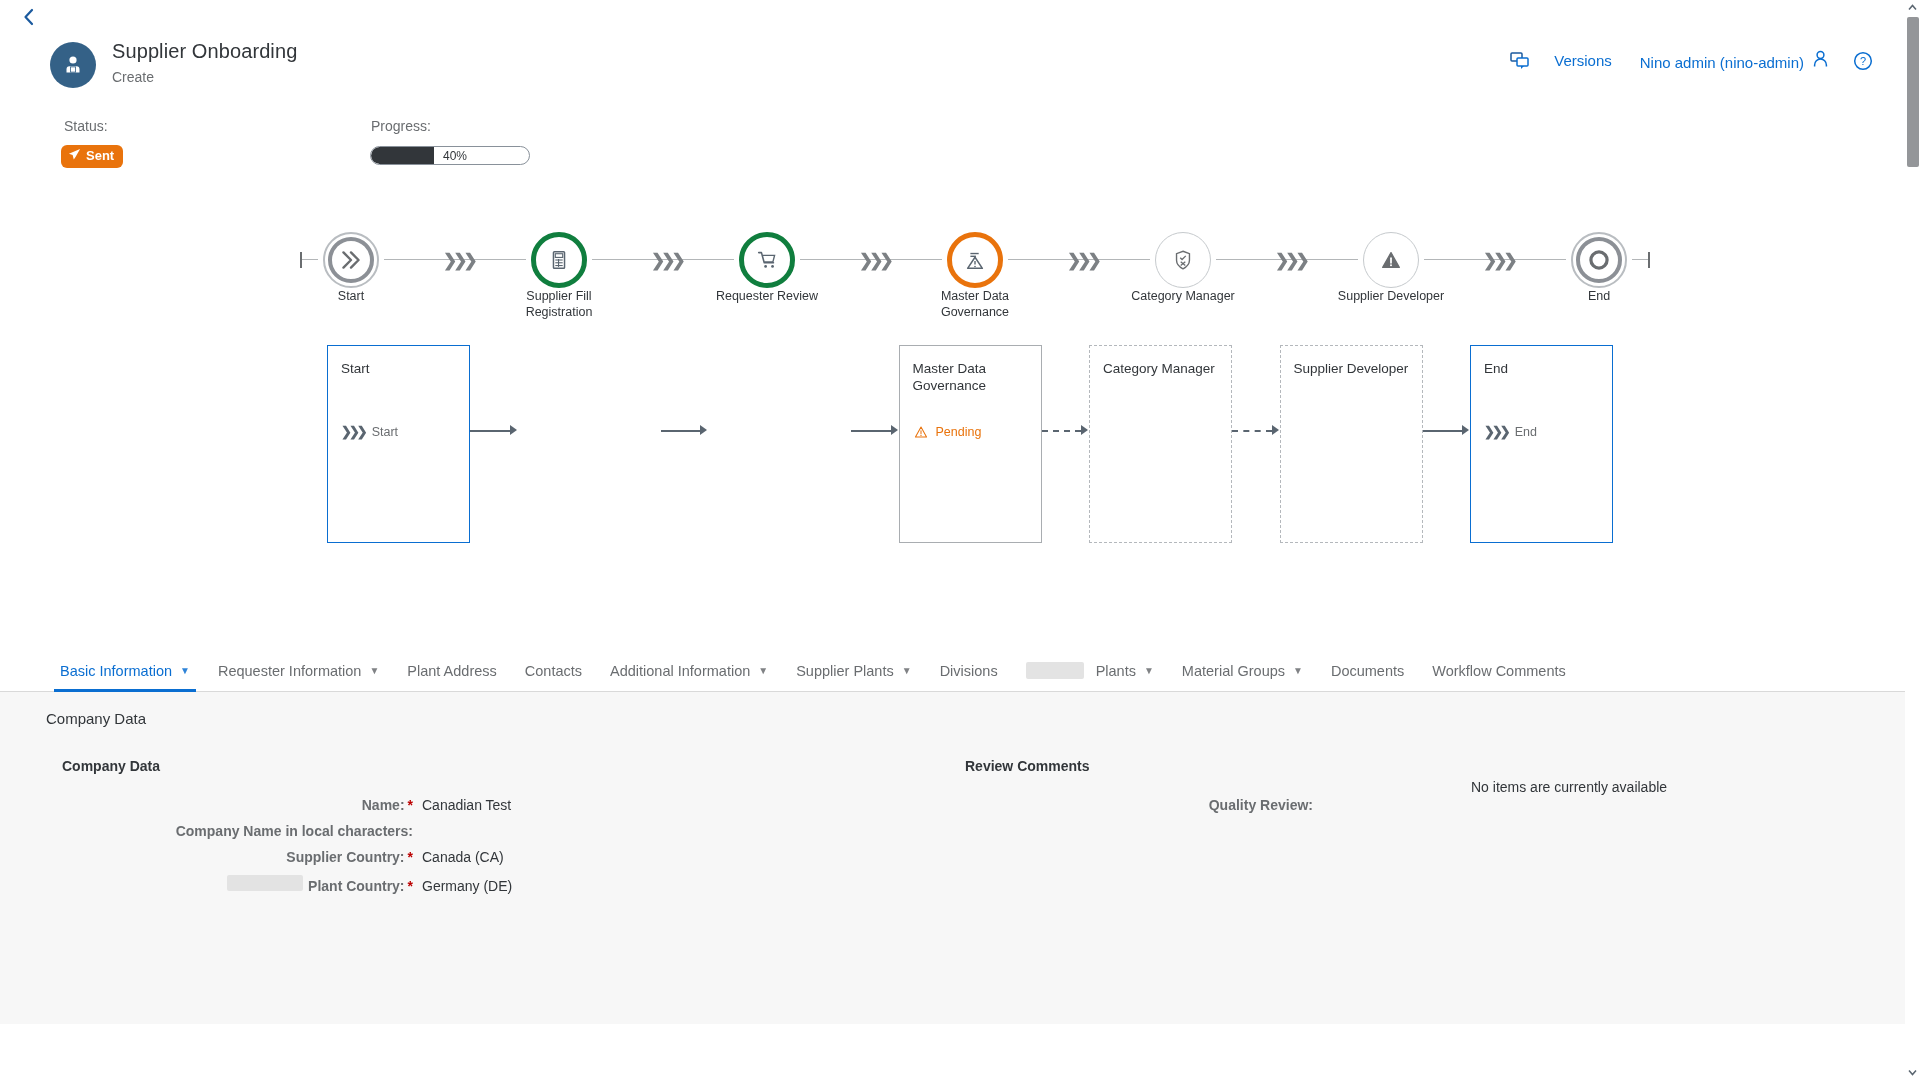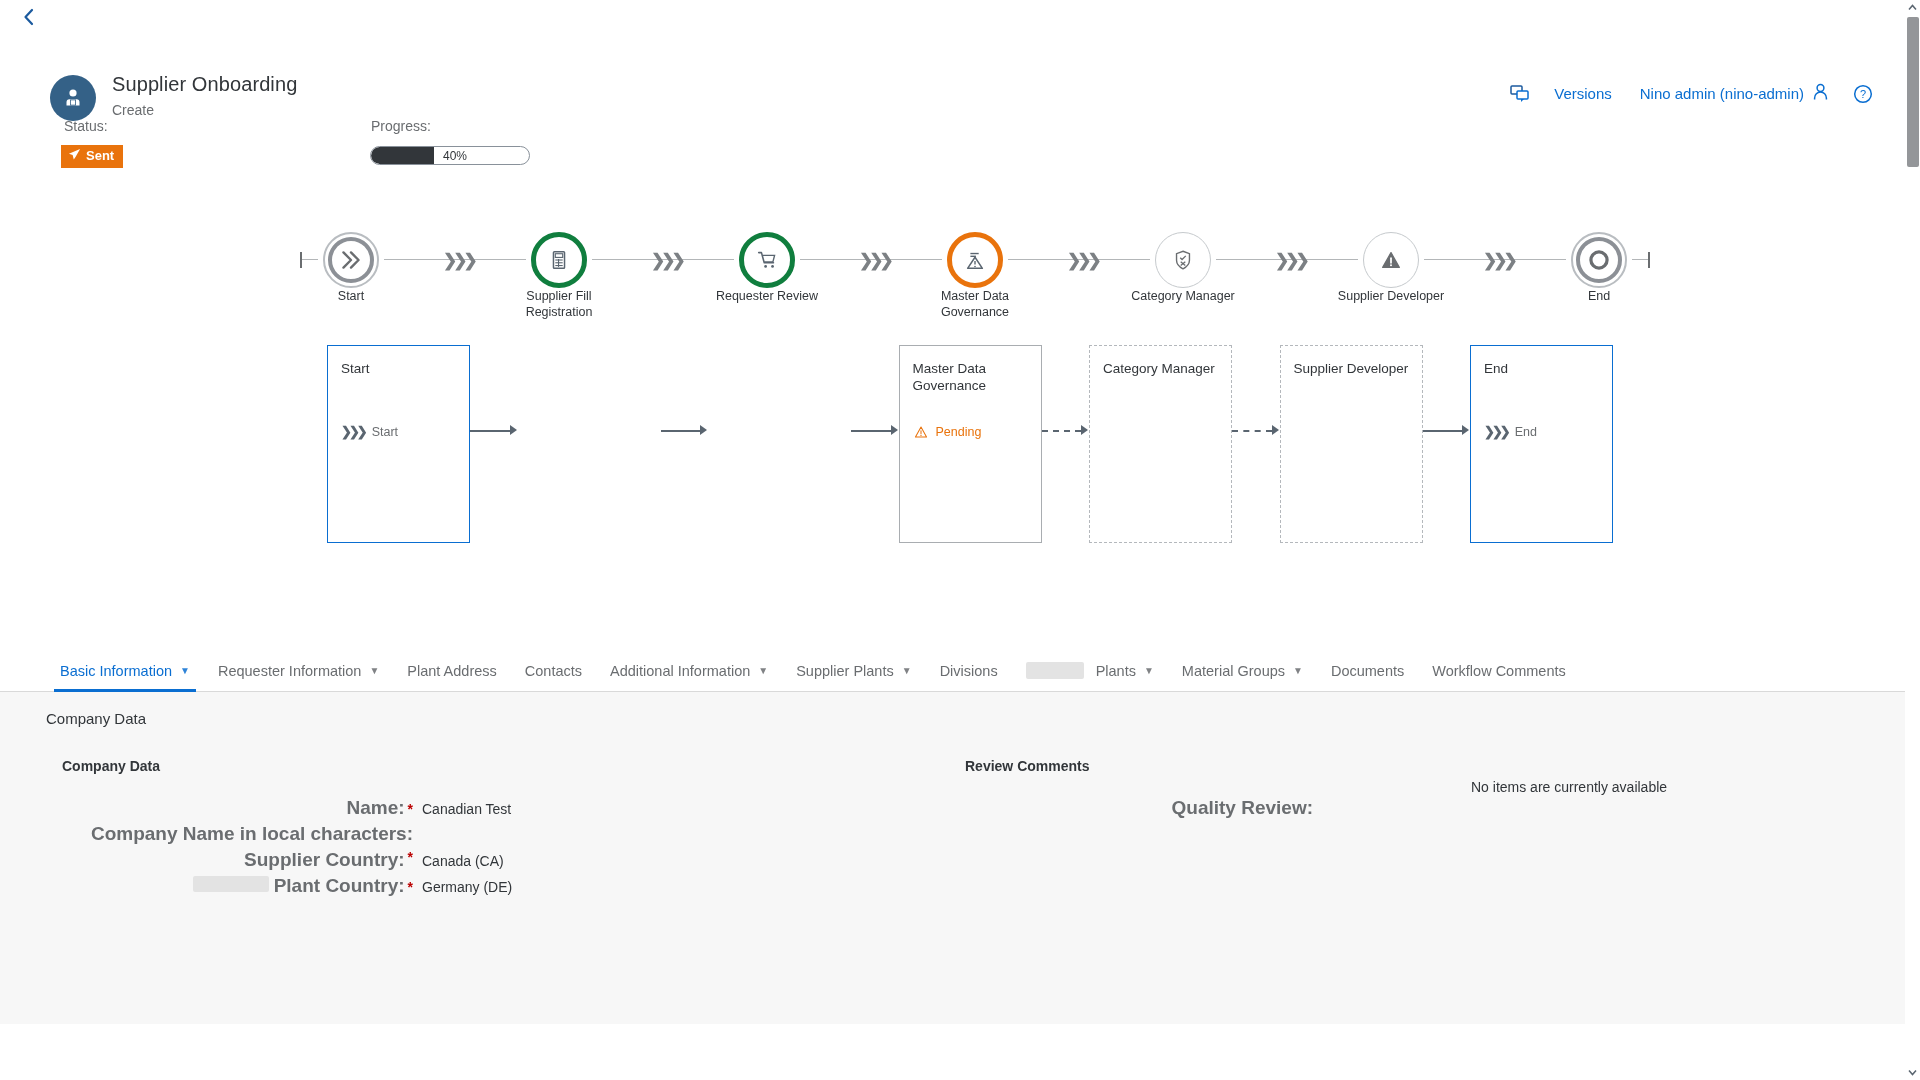--- a/index.html
+++ b/index.html
@@ -11,43 +11,43 @@
     color: #32363a;
   }
 
   #page { position: relative; width: 1920px; height: 1080px; background:#fff; }
 
   
   .backbar { position:absolute; left:0; top:0; width:1905px; height:32px; background:#fff; }
   .back-chevron { position:absolute; left:18px; top:6px; width:22px; height:22px; cursor:pointer; }
 
   
-  .header { position:absolute; left:0; top:32px; width:1905px; height:60px; background:#fff;margin-top:33px; }
+  .header { position:absolute; left:0; top:32px; width:1905px; height:60px; background:#fff; }
   .avatar {
     position:absolute; left:50px; top:10px; width:46px; height:46px; border-radius:50%;
     background:#346187; display:flex; align-items:center; justify-content:center;
   }
   .title-block { position:absolute; left:112px; top:7px; }
   .page-title { font-size:20px; font-weight:400; color:#32363a; letter-spacing:.1px; line-height:24px; }
   .page-subtitle { font-size:14px; color:#6a6d70; margin-top:6px; line-height:16px; }
 
   .header-right { position:absolute; right:22px; top:18px; display:flex; align-items:center; gap:0px; }
-  .hr-item { display:flex; align-items:center; color:#0a6ed1; font-size:15px; cursor:pointer; padding:0 14px; }
+  .hr-item { display:flex; align-items:flex-end; color:#0a6ed1; font-size:15px; cursor:pointer; padding:0 14px; }
   .hr-item.icononly { padding:0 10px; }
   .hr-label { margin-right:8px; }
 
   
   .meta-row { position:absolute; left:0; top:118px; width:1905px; height:60px; }
   .meta-label { position:absolute; font-size:14px; color:#6a6d70; }
   .lbl-status { left:64px; top:0px; }
   .lbl-progress { left:371px; top:0px; }
 
   .status-badge {
     position:absolute; left:61px; top:27px;
-    background:#e9730c; color:#fff; border-radius:0;
+    background:#e9730c; color:#fff; border-radius:6px;
     font-size:13px; font-weight:bold; padding:3px 9px 4px 7px;
     display:flex; align-items:center; gap:5px; line-height:14px;
   }
 
   .progress-wrap {
     position:absolute; left:370px; top:28px;
     width:160px; height:19px; border:1px solid #89919a; border-radius:10px;
     background:#fff; overflow:hidden; display:flex; align-items:center;
   }
   .progress-fill { height:100%; background:#32363a; width:40%; border-radius:10px 0 0 10px; }
@@ -124,21 +124,21 @@
 
   
   .panel { position:absolute; left:0; top:692px; width:1905px; height:332px; background:#f7f7f7; }
   .panel-head { position:absolute; left:46px; top:18px; font-size:15px; color:#32363a; }
 
   .section-title { position:absolute; font-size:14px; font-weight:bold; color:#32363a; }
   .st-left { left:62px; top:66px; }
   .st-right { left:965px; top:66px; }
 
   .frow { position:absolute; display:flex; align-items:baseline; }
-  .flabel { font-size:19px; font-weight:bold; color:#6a6d70; text-align:right; }
+  .flabel { font-size:14px; font-weight:bold; color:#6a6d70; text-align:right; }
   .req { color:#bb0000; font-weight:bold; margin-left:3px; font-size:14px; }
   .fvalue { font-size:14px; color:#32363a; margin-left:9px; }
 
   .empty-msg { position:absolute; left:1471px; top:87px; font-size:14px; color:#32363a; }
 
   
   .footer {
     position:absolute; left:12px; top:1026px; width:1876px; height:42px;
     background:#fff; border:1px solid #89919a; border-radius:5px;
     display:flex; align-items:center; justify-content:flex-end; padding-right:22px;

